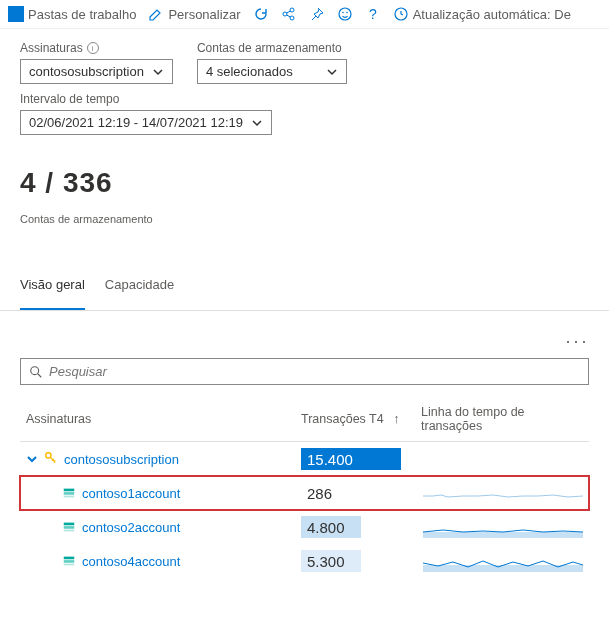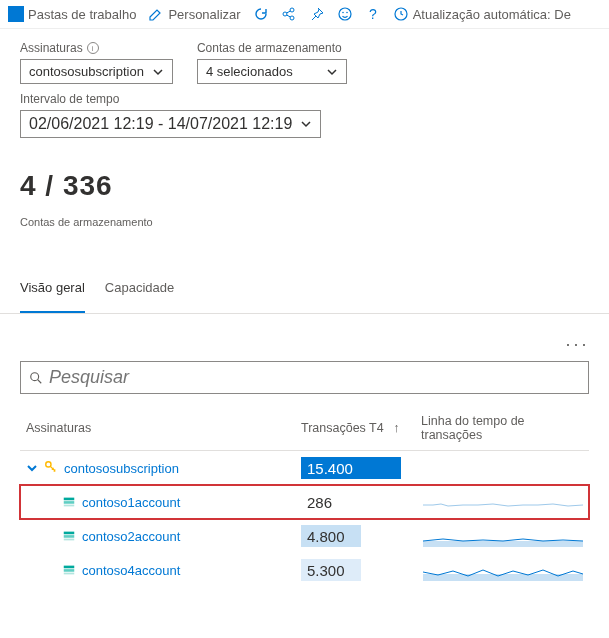--- a/index.html
+++ b/index.html
@@ -10,35 +10,35 @@
   .toolbar svg { width: 16px; height: 16px; flex-shrink: 0; }
   .square-icon { width: 16px; height: 16px; background: #0078d4; display: inline-block; }
   
   .filters { padding: 12px 20px 4px 20px; display: flex; gap: 24px; flex-wrap: wrap; }
   .filter-group { display: flex; flex-direction: column; gap: 4px; }
   .filter-label { font-size: 12px; color: #605e5c; display: flex; align-items: center; gap: 4px; }
   .dropdown { border: 1px solid #8a8886; padding: 4px 8px; display: flex; align-items: center; justify-content: space-between; min-width: 150px; background: #fff; cursor: pointer; font-size: 13px; }
   .dropdown .chev { margin-left: 8px; }
   
   .time-row { padding: 4px 20px 12px 20px; }
-  .time-dropdown { border: 1px solid #8a8886; padding: 4px 8px; display: inline-flex; align-items: center; gap: 8px; min-width: 240px; justify-content: space-between; cursor: pointer; font-size: 16px; }
+  .time-dropdown { border: 1px solid #8a8886; padding: 4px 8px; display: inline-flex; align-items: center; gap: 8px; min-width: 240px; justify-content: space-between; cursor: pointer; font-size: 13px; }
   
   .summary { padding: 20px 20px 8px 20px; }
   .summary-num { font-size: 28px; font-weight: 600; letter-spacing: 1px; }
   .summary-sub { font-size: 11px; color: #605e5c; margin-top: 14px; }
   
   .tabs { padding: 0 20px; margin-top: 36px; border-bottom: 1px solid #e1dfdd; display: flex; gap: 20px; }
   .tab { padding: 8px 0 16px 0; font-size: 13px; color: #605e5c; cursor: pointer; }
   .tab.active { color: #323130; border-bottom: 2px solid #0078d4; font-weight: 400; }
   
   .grid-area { padding: 20px; }
   .more-dots { text-align: right; color: #605e5c; font-size: 18px; letter-spacing: 2px; padding-bottom: 6px; cursor: pointer; }
   
   .search-box { border: 1px solid #8a8886; padding: 5px 8px; display: flex; align-items: center; gap: 6px; }
-  .search-box input { border: none; outline: none; font-size: 18px; flex: 1; font-style: italic; color: #605e5c; background: transparent; }
+  .search-box input { border: none; outline: none; font-size: 13px; flex: 1; font-style: italic; color: #605e5c; background: transparent; }
   
   table { border-collapse: collapse; width: 100%; margin-top: 12px; }
   th { text-align: left; font-weight: 400; font-size: 12.5px; color: #605e5c; padding: 8px 6px; border-bottom: 1px solid #e1dfdd; }
   th.col-t { text-align: left; }
   td { padding: 6px 6px; font-size: 13px; vertical-align: middle; }
   tr.parent td.cell-name { color: #0078d4; padding-left: 6px; }
   tr.child td.cell-name { color: #0078d4; padding-left: 42px; }
   
   .name-wrap { display: flex; align-items: center; gap: 6px; cursor: pointer; }
   .key-icon { color: #ffb900; }

